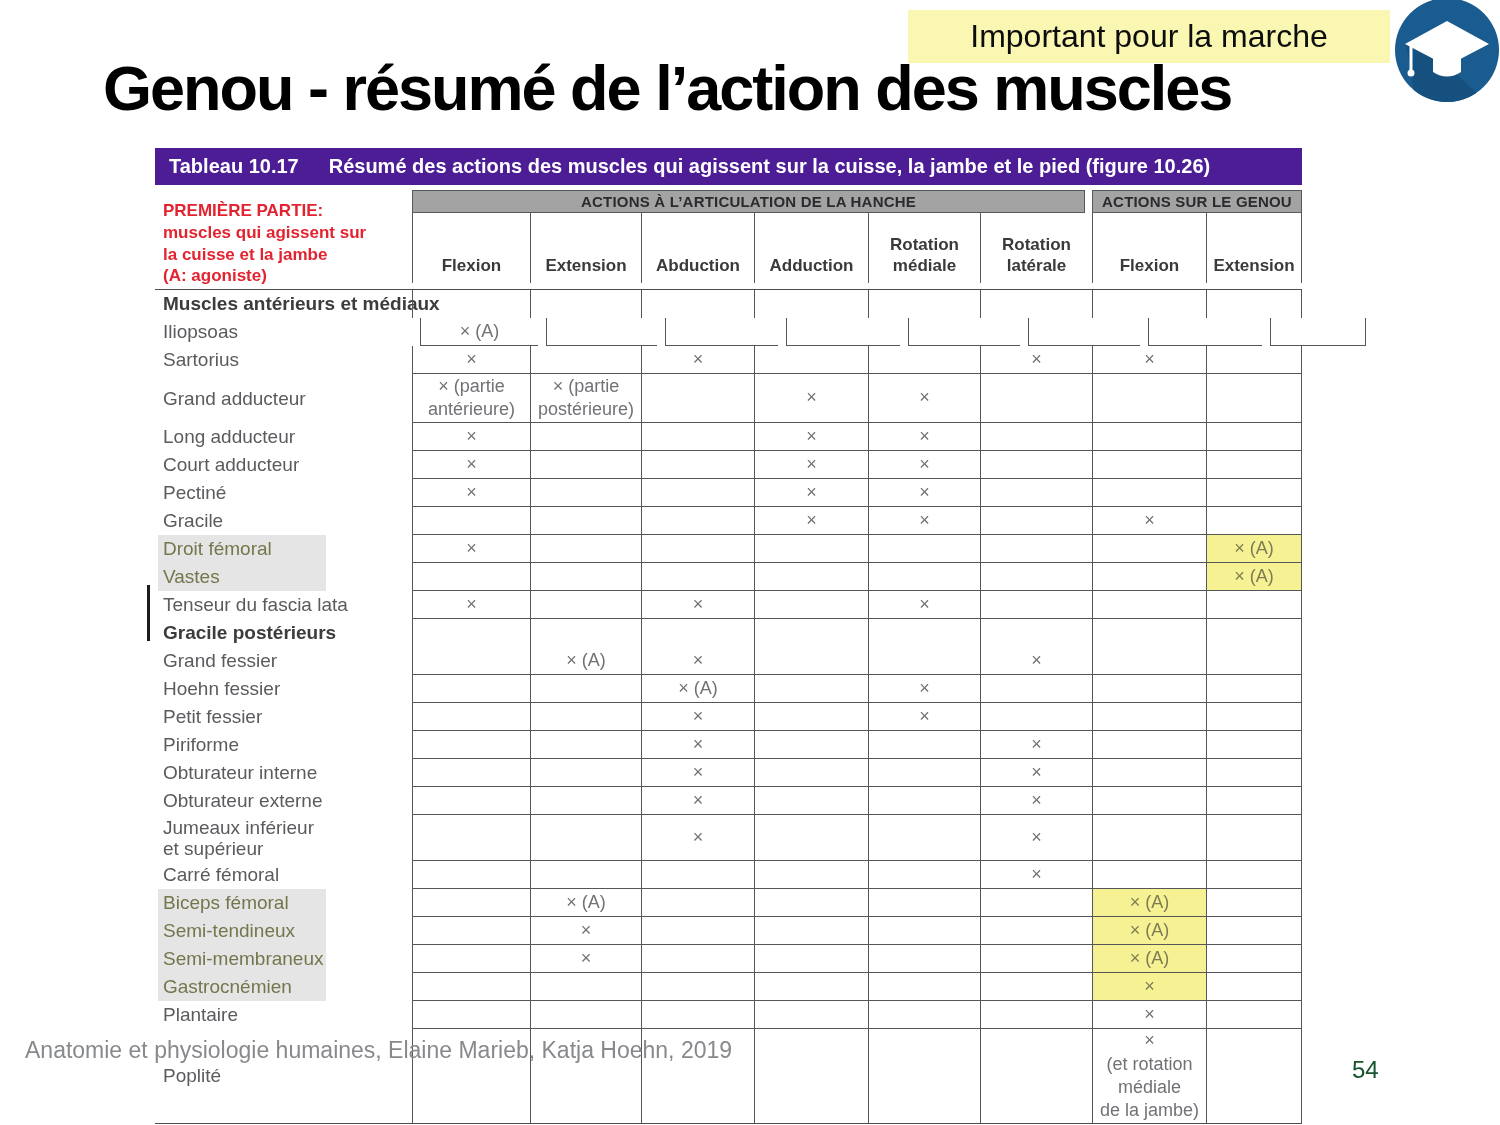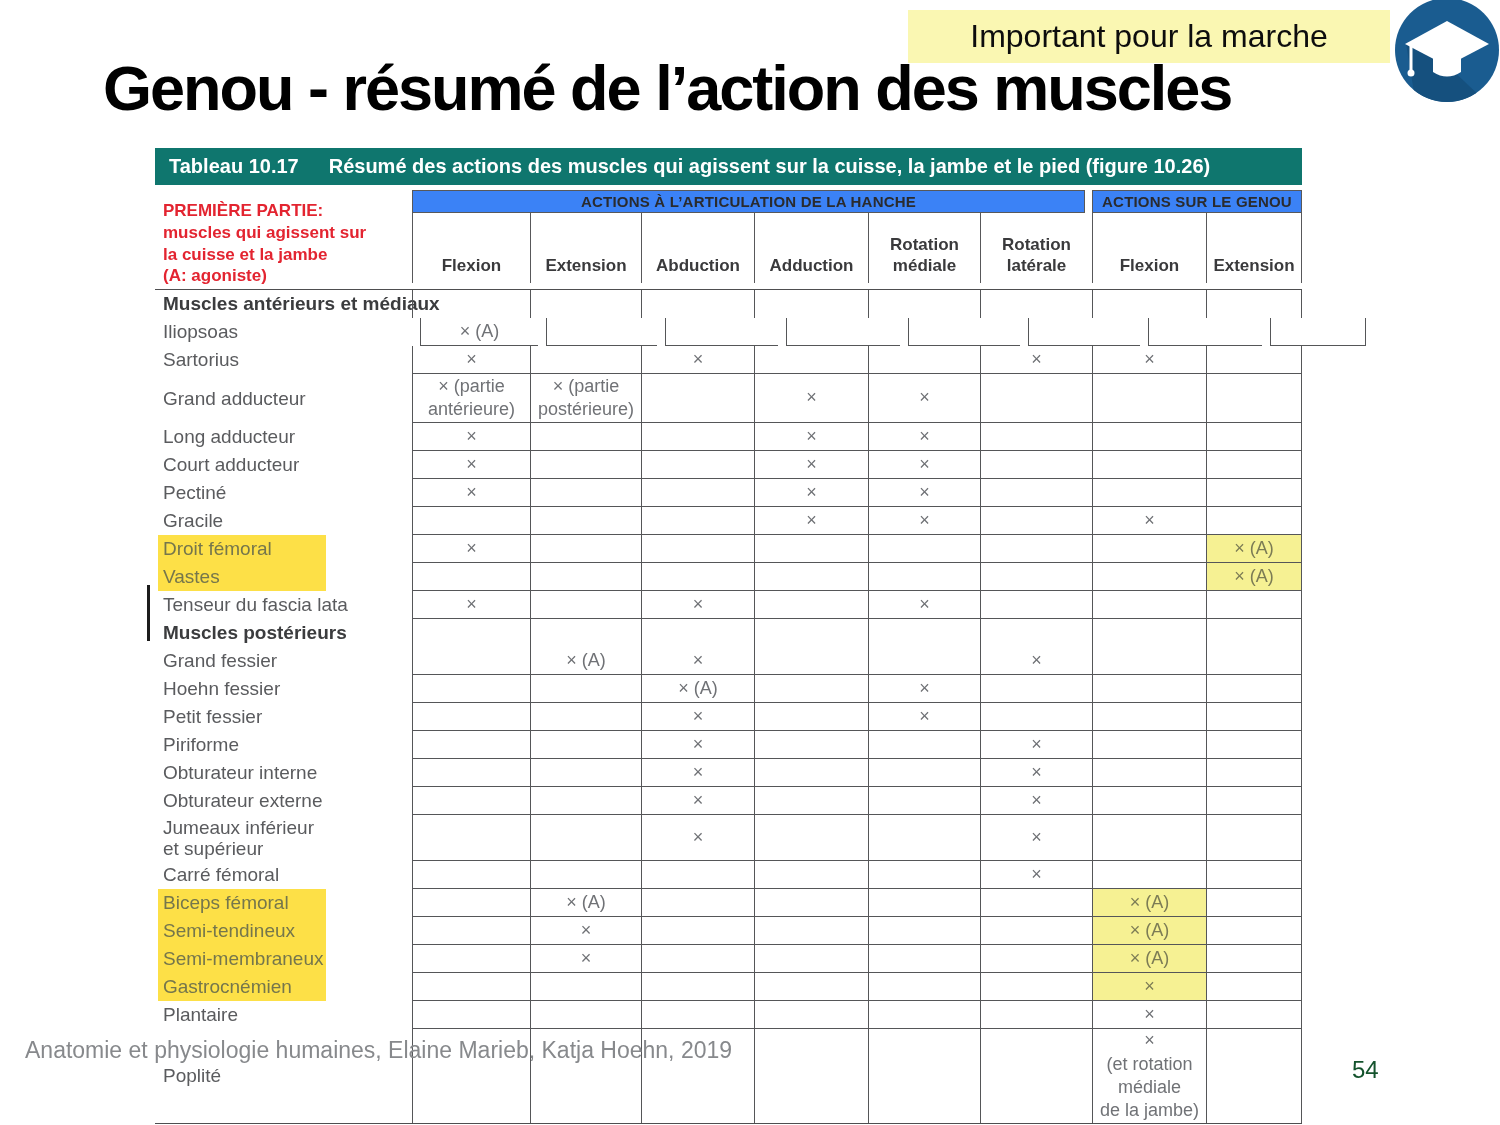--- a/index.html
+++ b/index.html
@@ -14,51 +14,51 @@
     font-size:32px;color:#0d0d0d;
   }
   .cap-icon{position:absolute;left:1392px;top:-2px;width:110px;height:112px;}
   .slide-title{
     position:absolute;left:103px;top:52px;font-size:63px;font-weight:bold;
     letter-spacing:-2px;color:#000;white-space:nowrap;
   }
   
   .table-wrap{position:absolute;left:155px;top:148px;width:1147px;}
   .caption{
-    height:37px;background:#0f766e;color:#fff;display:flex;align-items:center;
+    height:37px;background:#4c1d95;color:#fff;display:flex;align-items:center;
     padding-left:14px;box-sizing:border-box;font-weight:bold;font-size:20px;
   }
   .caption .cap-text{margin-left:30px;font-weight:bold;}
   .thead{position:relative;height:100px;border-bottom:1.5px solid #4e4e50;box-sizing:border-box;}
   .red-head{position:absolute;left:8px;top:10px;line-height:1.28;}
   .red-head div{font-weight:bold;font-size:17px;color:#e32430;}
   .band-row{margin-left:257px;height:23px;display:flex;margin-top:5px;}
   .band{
-    background:#3b82f6;border:1px solid #58585a;box-sizing:border-box;
+    background:#a3a3a3;border:1px solid #58585a;box-sizing:border-box;
     display:flex;align-items:center;justify-content:center;
     font-weight:bold;font-size:15px;color:#2a2b2e;letter-spacing:.2px;
   }
   .band.hanche{width:673px;}
   .band-gap{width:7px;}
   .band.genou{width:210px;}
   .sub-row{display:grid;grid-template-columns:257px 118px 111px 113px 114px 112px 112px 114px 96px;height:70px;}
   .sub-cell{
     border-left:1px solid #58585a;display:flex;align-items:flex-end;justify-content:center;
     text-align:center;font-weight:bold;font-size:17px;color:#3a3a3c;
     padding-bottom:7px;white-space:pre-line;line-height:1.2;box-sizing:border-box;
   }
   .sub-cell.first{border-left:none;}
   .sub-cell.last{border-right:1.5px solid #58585a;}
   .tbody{border-bottom:1.5px solid #4e4e50;}
   .trow{display:grid;grid-template-columns:257px 118px 111px 113px 114px 112px 112px 114px 96px;}
   .ncell{padding-left:8px;display:flex;align-items:center;}
   .nlabel{font-size:19px;color:#5a5b5e;white-space:pre;line-height:1.12;}
   .trow.section .nlabel{font-weight:bold;color:#3b3c3e;}
   .nlabel.hl{
-    background:#fde047;color:#75764c;align-self:stretch;display:flex;align-items:center;
+    background:#e5e5e5;color:#75764c;align-self:stretch;display:flex;align-items:center;
     min-width:163px;padding-left:5px;margin-left:-5px;
   }
   .dcell{
     border-left:1px solid #555658;border-bottom:1px solid #555658;box-sizing:border-box;
     display:flex;align-items:center;justify-content:center;text-align:center;
     font-size:18px;color:#707276;white-space:pre-line;line-height:1.3;
   }
   .dcell.last{border-right:1.5px solid #555658;}
   .trow.section .dcell{border-bottom:none;}
   .tbody .trow:last-child .dcell{border-bottom:none;}
@@ -268,21 +268,21 @@
         <div class="dcell"></div>
         <div class="dcell">×</div>
         <div class="dcell"></div>
         <div class="dcell">×</div>
         <div class="dcell"></div>
         <div class="dcell"></div>
         <div class="dcell last"></div>
       </div>
       <div class="trow section" style="height: 28px;">
         <div class="ncell">
-          <span class="nlabel">Muscles postérieurs</span>
+          <span class="nlabel">Gracile postérieurs</span>
         </div>
         <div class="dcell"></div>
         <div class="dcell"></div>
         <div class="dcell"></div>
         <div class="dcell"></div>
         <div class="dcell"></div>
         <div class="dcell"></div>
         <div class="dcell"></div>
         <div class="dcell last"></div>
       </div>

